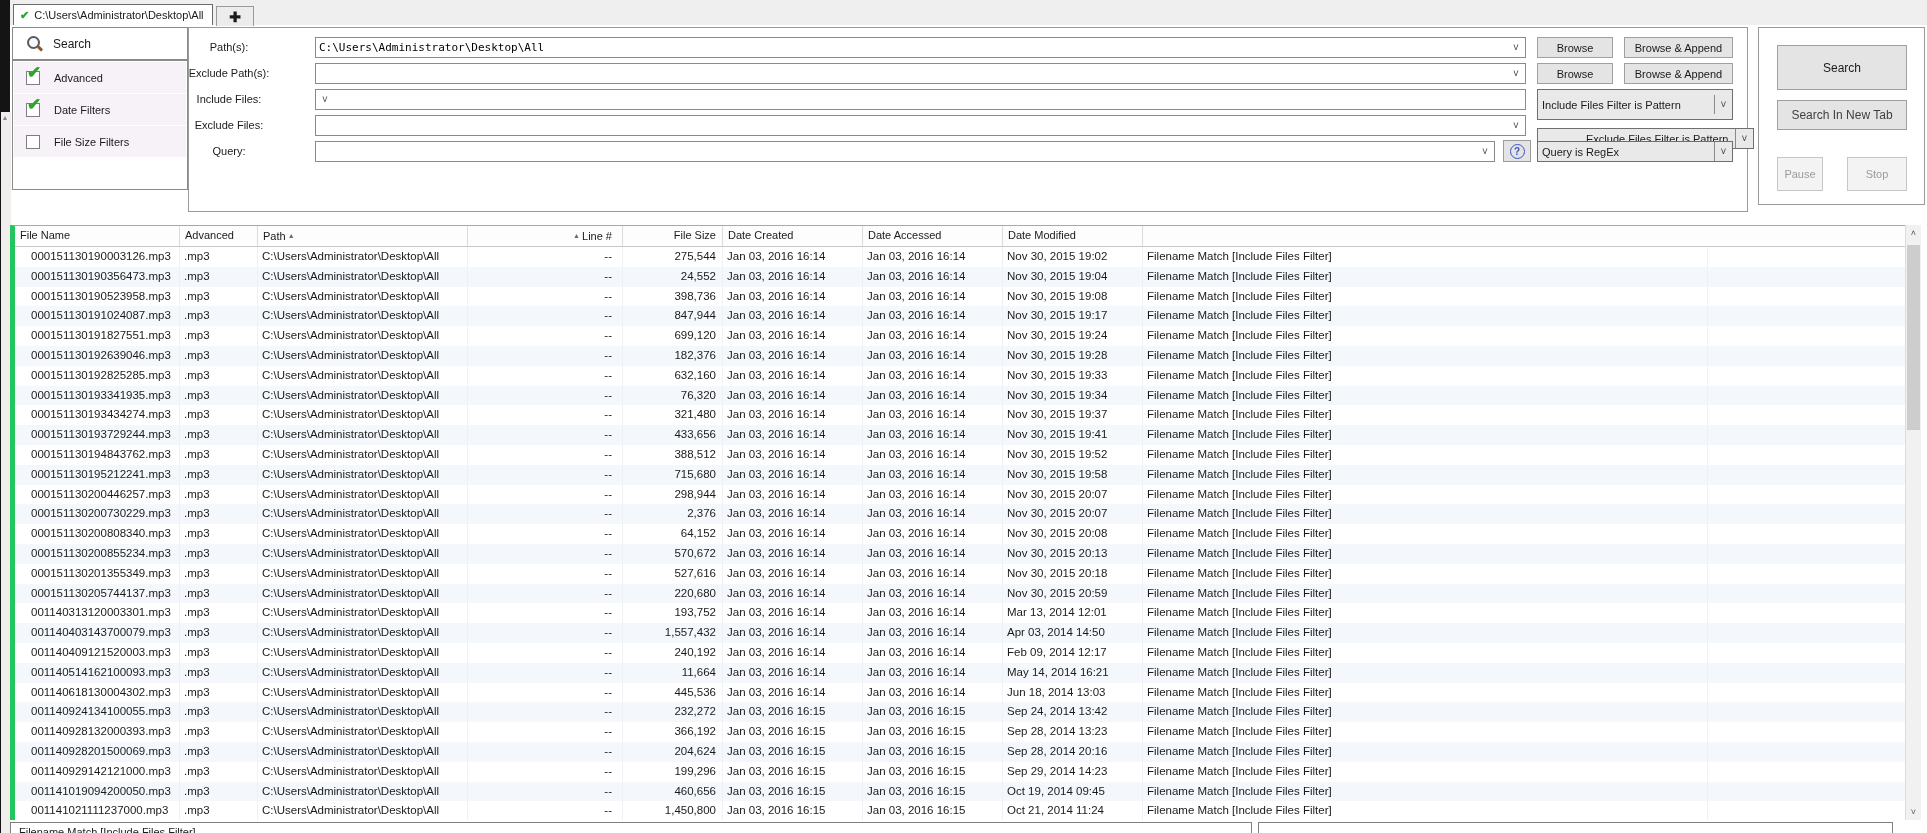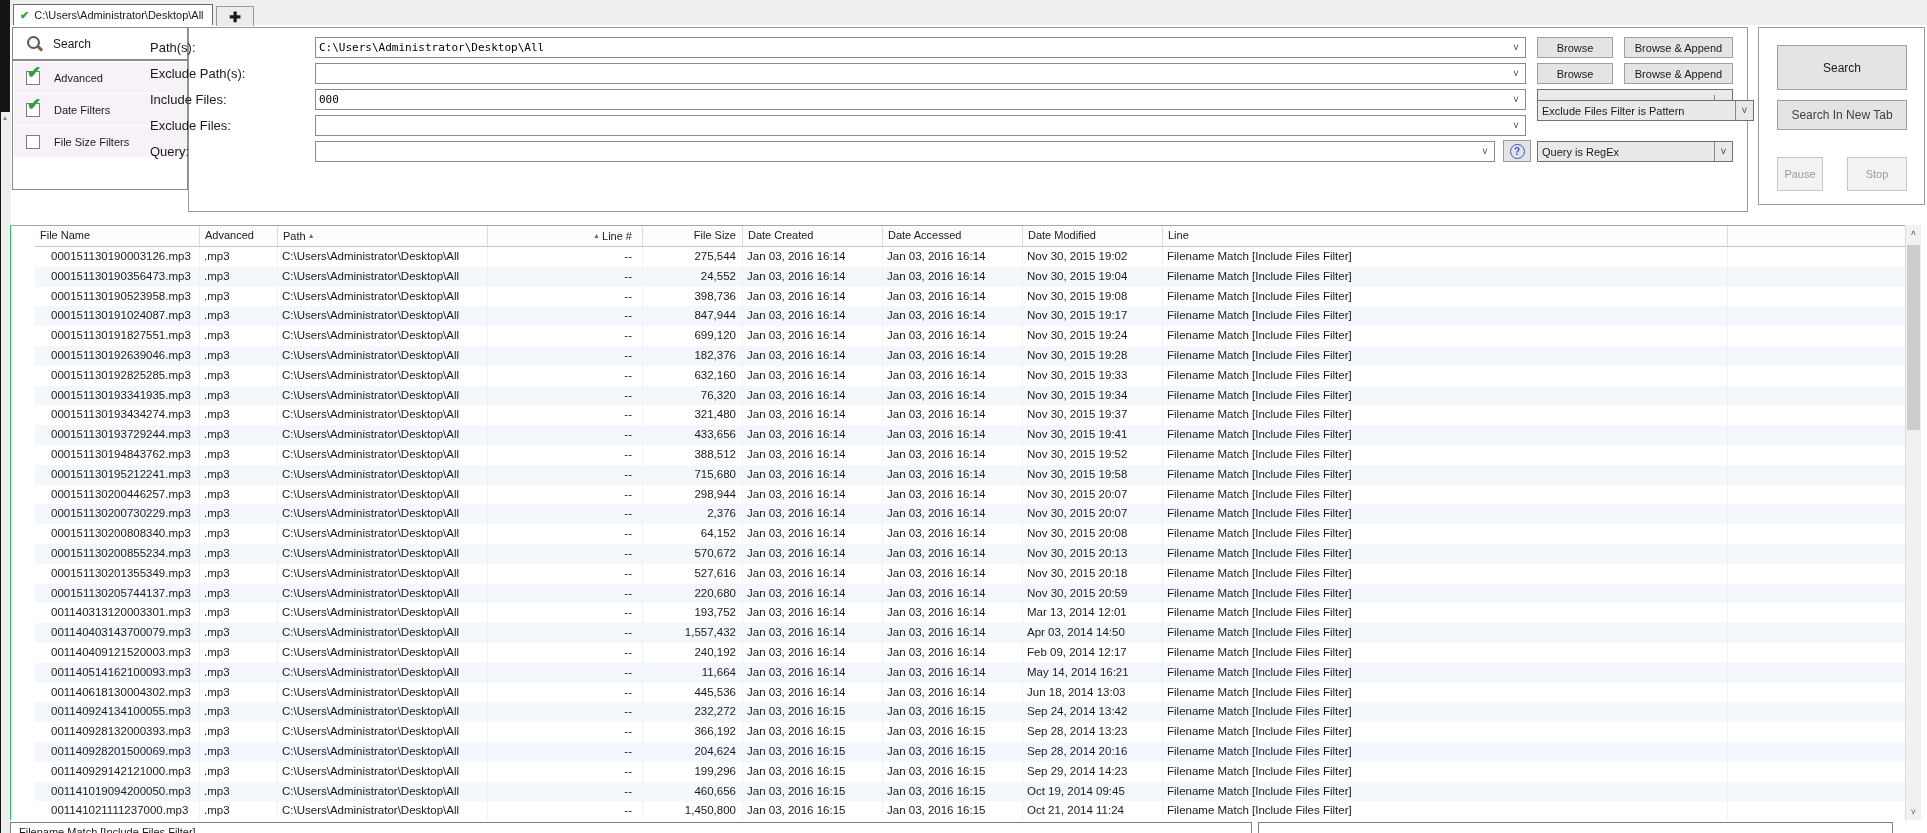--- a/index.html
+++ b/index.html
@@ -31,21 +31,21 @@
   .side-box{left:12px;top:60px;width:176px;height:130px;background:#ffffff;border:1px solid #8a8a8a;box-sizing:border-box;}
   .side-item{position:relative;height:31px;margin:1px;background:#f7f2f7;display:flex;align-items:center;gap:14px;padding-left:12px;font-size:11px;}
   .mag{position:relative;width:16px;height:16px;display:inline-block;}
   .mag .lens{position:absolute;left:0;top:0;width:9px;height:9px;border:2px solid #5a5a5a;border-radius:50%;background:#f4f8ff;}
   .mag .handle{position:absolute;left:10px;top:11px;width:6px;height:3px;background:#8a5a2a;transform:rotate(45deg);border-radius:1px;}
   .cbx{position:relative;width:12px;height:12px;background:#fff;border:1px solid #7d7d7d;flex:0 0 auto;}
   .cbx .tick{position:absolute;left:0px;top:-8px;color:#2fa32f;font-size:17px;font-weight:bold;line-height:1;}
 
   
   .form-box{left:188px;top:27px;width:1560px;height:185px;border:1px solid #9a9a9a;box-sizing:border-box;background:#fff;}
-  .flabel{width:158px;left:150px;text-align:left;font-size:13px;line-height:21px;height:21px;}
+  .flabel{width:158px;left:150px;text-align:center;font-size:11px;line-height:21px;height:21px;}
   .combo{height:21px;background:#fff;border:1px solid #8a8a8a;box-sizing:border-box;display:flex;align-items:center;}
   .combo input{border:none;outline:none;flex:1;height:17px;font-size:11px;padding:0 3px;font-family:"Liberation Sans",sans-serif;background:transparent;}
   .combo input.mono{font-family:"DejaVu Sans Mono",monospace;font-size:11px;}
   .combo .arrow{width:18px;text-align:center;color:#444;font-size:10px;line-height:19px;cursor:pointer;}
   .btn{background:#e4e4e4;border:1px solid #a0a0a0;box-sizing:border-box;font-size:11px;
        display:flex;align-items:center;justify-content:center;cursor:pointer;color:#1a1a1a;}
   .dd{background:#e9e9e9;border:1px solid #6f6f6f;box-sizing:border-box;font-size:11px;display:flex;align-items:center;cursor:pointer;}
   .dd .lbl{flex:1;padding-left:4px;white-space:nowrap;overflow:hidden;}
   .dd .dda{width:17px;border-left:1px solid #8a8a8a;text-align:center;color:#444;font-size:10px;line-height:19px;}
   .helpbtn{left:1503px;top:140px;width:28px;height:22px;background:#e4e4e4;border:1px solid #9b9b9b;box-sizing:border-box;
@@ -55,22 +55,22 @@
 
   
   .action-box{left:1758px;top:27px;width:167px;height:178px;border:1px solid #9a9a9a;box-sizing:border-box;background:#fff;}
   .btn-search{left:1777px;top:45px;width:130px;height:45px;font-size:12px;}
   .btn-snt{left:1777px;top:100px;width:130px;height:30px;font-size:12px;color:#404040;}
   .btn-dis{background:#f3f3f3;border:1px solid #c6c6c6;color:#9b9b9b;cursor:default;}
   .btn-pause{left:1777px;top:157px;width:46px;height:34px;}
   .btn-stop{left:1847px;top:157px;width:60px;height:34px;}
 
   
-  .table-wrap{left:10px;top:225px;width:1895px;height:595px;border-left:1px solid #22c55e;border-top:1px solid #a9a9a9;
-              box-sizing:border-box;overflow:hidden;background:#fff;padding-left:24px;}
+  .table-wrap{left:10px;top:225px;width:1895px;height:595px;border-left:5px solid #22c55e;border-top:1px solid #a9a9a9;
+              box-sizing:border-box;overflow:hidden;background:#fff;}
   .thead{display:flex;height:20px;background:#fdfdfd;border-bottom:1px solid #c9c9c9;font-size:11px;}
   .th{box-sizing:border-box;border-right:1px solid #dcdcdc;padding-left:5px;line-height:19px;white-space:nowrap;overflow:hidden;cursor:pointer;}
   .trow{display:flex;height:19.8px;line-height:19.8px;font-size:11.5px;background:#ffffff;}
   .trow.alt{background:#f4f8fc;}
   .td{box-sizing:border-box;padding-left:4px;white-space:nowrap;overflow:hidden;border-right:1px solid #eef1f5;}
   .c0{width:165px;} .c1{width:78px;} .c2{width:210px;} .c3{width:155px;text-align:right;padding-right:10px;}
   .c4{width:100px;text-align:right;padding-right:6px;} .c5{width:140px;} .c6{width:140px;} .c7{width:140px;}
   .c8{width:565px;} .c9{flex:1;border-right:none;}
   .td.c0{padding-left:16px;}
   .sort{font-size:7px;color:#6a6a6a;vertical-align:2px;padding:0 2px;}
@@ -142,34 +142,33 @@
 <div class="abs flabel" style="top:63px;">Exclude Path(s):</div>
 <div class="abs combo" style="left:315px;top:63px;width:1211px;">
   <input value="" style="">
   <span class="arrow">˅</span>
 </div>
 <div class="abs btn" style="left:1537px;top:63px;width:76px;height:21px;">Browse</div>
 <div class="abs btn" style="left:1624px;top:63px;width:109px;height:21px;">Browse &amp; Append</div>
 
 <div class="abs flabel" style="top:89px;">Include Files:</div>
 <div class="abs combo" style="left:315px;top:89px;width:1211px;">
-  <input class="mono" value="000" style="">
   <span class="arrow">˅</span>
 </div>
 <div class="abs dd" style="left:1537px;top:89px;width:196px;height:31px;">
   <span class="lbl">Include Files Filter is Pattern</span>
   <span class="dda">˅</span>
 </div>
 
 <div class="abs flabel" style="top:115px;">Exclude Files:</div>
 <div class="abs combo" style="left:315px;top:115px;width:1211px;">
   <input value="" style="">
   <span class="arrow">˅</span>
 </div>
-<div class="abs dd" style="left:1537px;top:100px;width:217px;height:21px;">
+<div class="abs dd" style="left:1537px;top:128px;width:217px;height:21px;padding-left:44px;">
   <span class="lbl">Exclude Files Filter is Pattern</span>
   <span class="dda">˅</span>
 </div>
 
 <div class="abs flabel" style="top:141px;">Query:</div>
 <div class="abs combo" style="left:315px;top:141px;width:1180px;">
   <input value="" style="">
   <span class="arrow">˅</span>
 </div>
 <div class="abs helpbtn">
@@ -189,21 +188,20 @@
 <div class="abs table-wrap">
   <div class="thead">
     <div class="th c0"><span>File Name</span></div>
     <div class="th c1"><span>Advanced</span></div>
     <div class="th c2"><span>Path</span><span class="sort">▲</span></div>
     <div class="th c3"><span class="sort">▲</span><span>Line #</span></div>
     <div class="th c4"><span>File Size</span></div>
     <div class="th c5"><span>Date Created</span></div>
     <div class="th c6"><span>Date Accessed</span></div>
     <div class="th c7"><span>Date Modified</span></div>
-    <div class="th c8"><span>Line</span></div>
     <div class="th c9"></div>
   </div>
   <div>
 
       <div class="trow">
         <div class="td c0">000151130190003126.mp3</div>
         <div class="td c1">.mp3</div>
         <div class="td c2">C:\Users\Administrator\Desktop\All</div>
         <div class="td c3">--</div>
         <div class="td c4">275,544</div>

